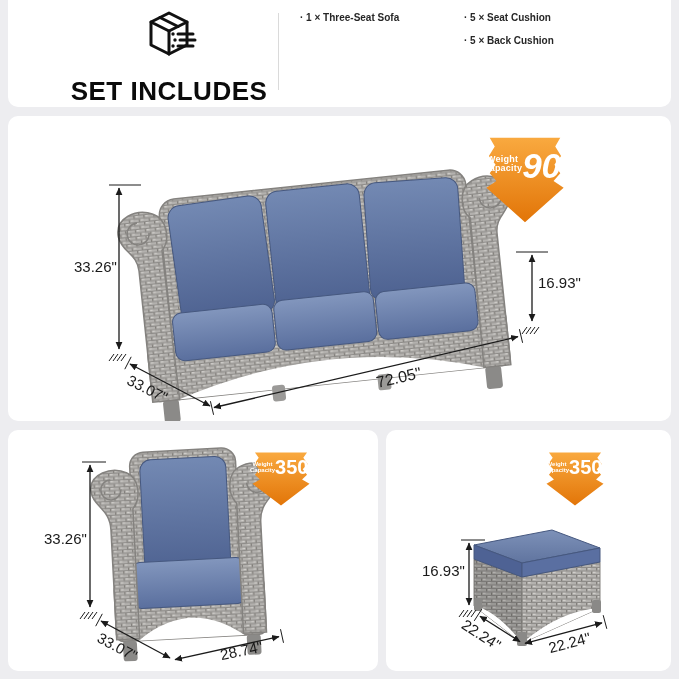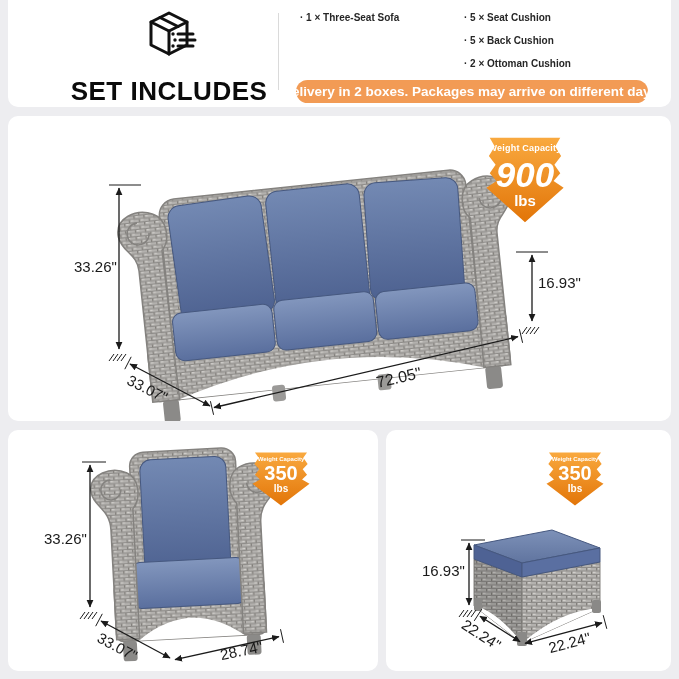--- a/index.html
+++ b/index.html
@@ -34,21 +34,21 @@
   .dim.big{font-size:16px;}
 
   .dimlines{position:absolute;left:0;top:0;width:100%;height:100%;pointer-events:none;}
   .mline{stroke:#1b1b1b;stroke-width:1.3;fill:none;}
   .tick{stroke:#1b1b1b;stroke-width:1;fill:none;}
   .hatch{stroke:#1b1b1b;stroke-width:1;fill:none;}
 
   .badge{position:absolute;}
   .badge svg{position:absolute;left:0;top:0;width:100%;height:100%;}
   .badge .txt{
-    position:absolute;left:0;right:0;top:0;display:flex;flex-direction:column;align-items:center;
+    position:absolute;left:0;right:0;top:0;display:flex;flex-direction:row;align-items:center;
     color:#fff;font-weight:bold;text-align:center;line-height:1;
   }
   .badge-lg{width:84px;height:92px;}
   .badge-lg .txt{padding-top:10px;}
   .badge-lg .b-label{font-size:9px;letter-spacing:.2px;}
   .badge-lg .b-value{font-size:35px;margin-top:4px;font-style:italic;}
   .badge-lg .b-unit{font-size:15px;margin-top:1px;}
   .badge-sm{width:62px;height:58px;}
   .badge-sm .txt{padding-top:6px;}
   .badge-sm .b-label{font-size:6px;}
@@ -109,23 +109,21 @@
     </g>
   </svg>
   <div class="title">SET INCLUDES</div>
   <div class="divider"></div>
   <div class="list-col" id="col1">
     <div>· 1 × Three-Seat Sofa</div>
   </div>
   <div class="list-col" id="col2">
     <div>· 5 × Seat Cushion</div>
     <div>· 5 × Back Cushion</div>
-    <div>· 2 × Ottoman Cushion</div>
-  </div>
-  <div class="banner">Delivery in 2 boxes. Packages may arrive on different days.</div>
+  </div>
 </div>
 
 <div class="card" id="card-sofa">
 
   <svg class="abs" style="left:104px;top:24px" width="420" height="284" viewBox="0 0 420 284">
     <g transform="rotate(-6 210 150)">
       <rect x="56" y="44" width="308" height="150" rx="16" fill="url(#weave)" stroke="#84827f" stroke-width="1.5"></rect>
       <rect x="66" y="50" width="94" height="118" rx="12" fill="url(#cushB)" stroke="#46587f" transform="rotate(-2 113 109)"></rect>
       <rect x="163" y="47" width="94" height="121" rx="12" fill="url(#cushB)" stroke="#46587f"></rect>
       <rect x="260" y="50" width="94" height="118" rx="12" fill="url(#cushB)" stroke="#46587f" transform="rotate(2 307 109)"></rect>

